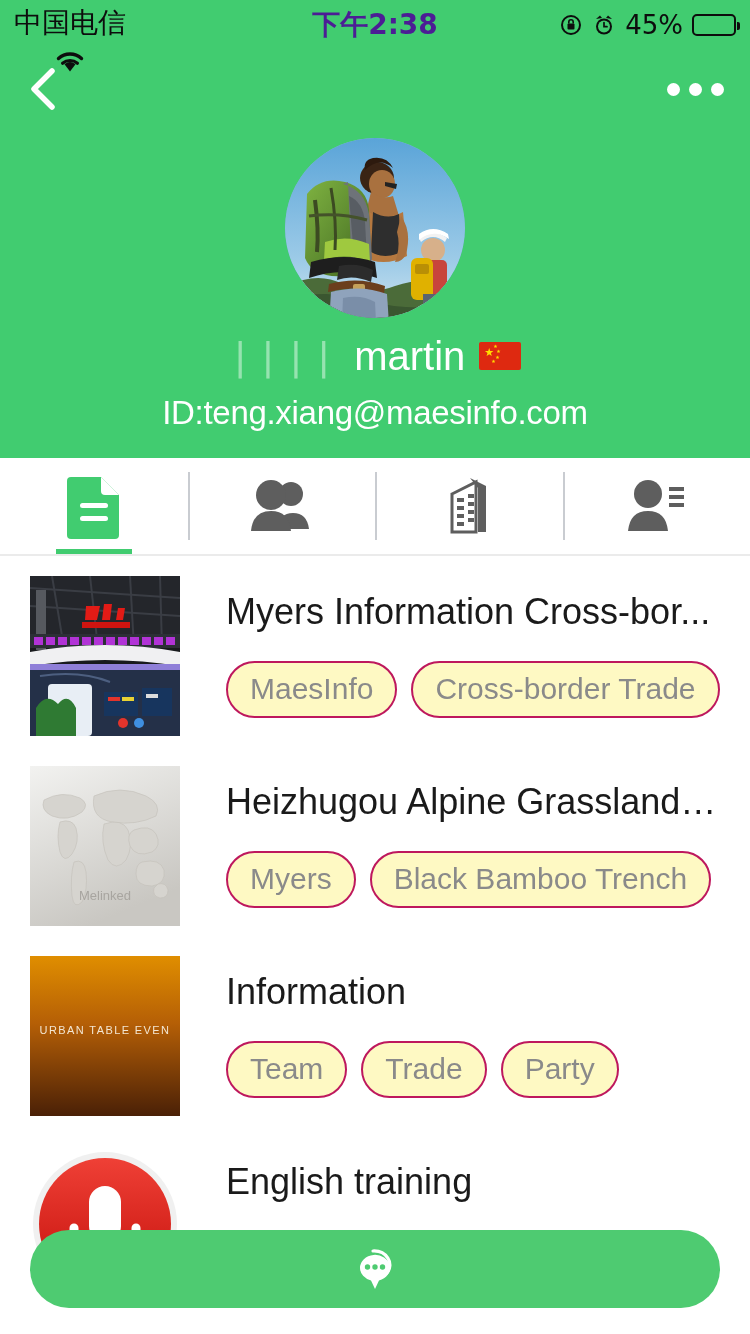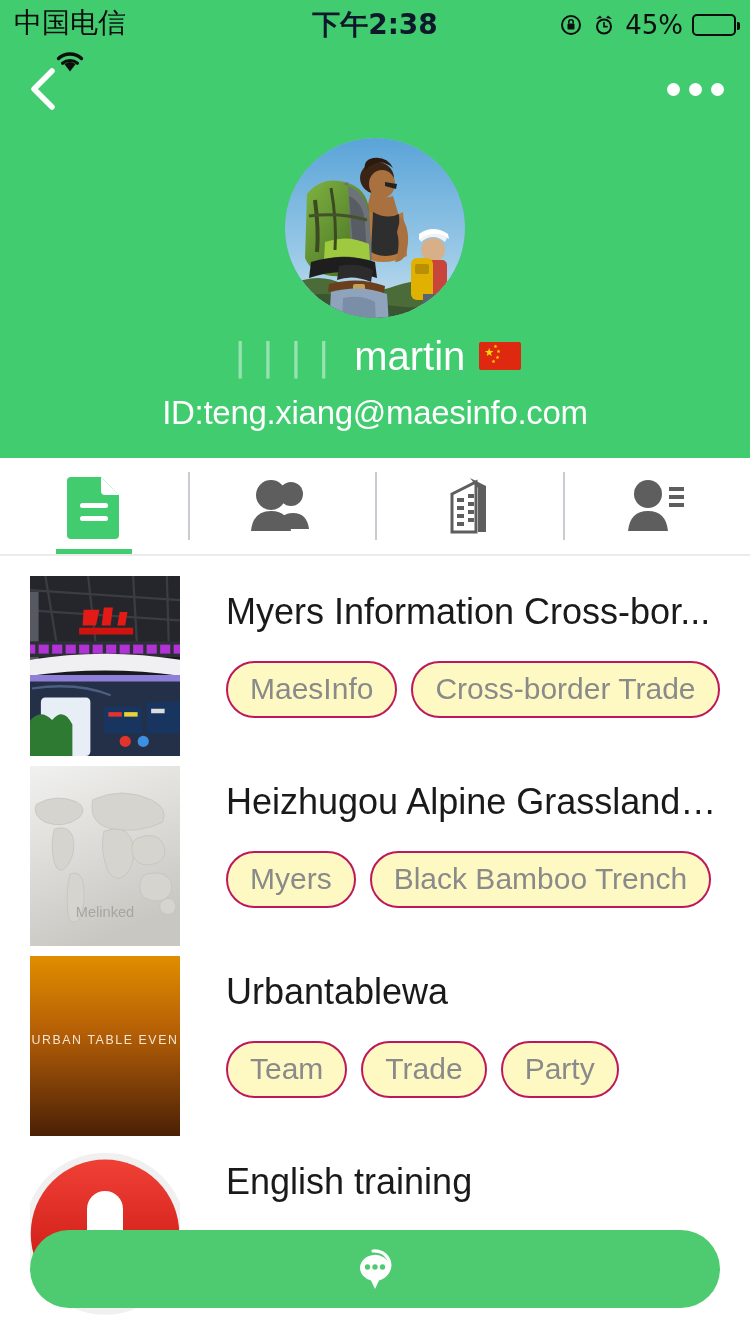--- a/index.html
+++ b/index.html
@@ -59,21 +59,21 @@
     font-family: "DejaVu Sans", sans-serif;
     line-height: 1;
   }
   .wifi-icon { display:block; width: 34px; height: 26px; }
 
   .sb-center {
     position: absolute;
     left: 0; right: 0;
     text-align: center;
     font-size: 28px;
-    color: #0f172a;
+    color: #4c1d95;
     font-family: "DejaVu Sans", sans-serif;
     font-weight: 600;
     pointer-events: none;
   }
 
   .sb-right {
     margin-left: auto;
     display: flex;
     align-items: center;
     gap: 9px;
@@ -235,21 +235,21 @@
     padding-top: 8px;
   }
   .list-item {
     display: flex;
     padding: 12px 0 12px 30px;
     align-items: flex-start;
     height: 190px;
     cursor: pointer;
   }
   .thumb {
-    width: 150px; height: 180px;
+    width: 150px; height: 160px;
     flex: none;
     overflow: hidden;
     position: relative;
     background: #e5e5e5;
   }
   .thumb svg { display: block; width: 100%; height: 100%; }
 
   .item-body {
     flex: 1;
     padding-left: 22px;
@@ -603,21 +603,21 @@
               <stop offset="0%" stop-color="#e08e00"></stop>
               <stop offset="42%" stop-color="#b55f06"></stop>
               <stop offset="100%" stop-color="#4a2006"></stop>
             </linearGradient>
           </defs>
           <rect width="150" height="160" fill="url(#utg)"></rect>
           <text x="75" y="78" font-family="Liberation Sans, sans-serif" font-size="11" letter-spacing="1.4" fill="#f3e6d2" text-anchor="middle" id="urban-caption">URBAN TABLE EVEN</text>
         </svg>
       </div>
       <div class="item-body">
-        <div class="item-title">Urbantablewa</div>
+        <div class="item-title">Information</div>
         <div class="tags">
           <span class="tag">Team</span>
           <span class="tag">Trade</span>
           <span class="tag">Party</span>
         </div>
       </div>
     </div>
 
     <div class="list-item">
       <div class="thumb">

